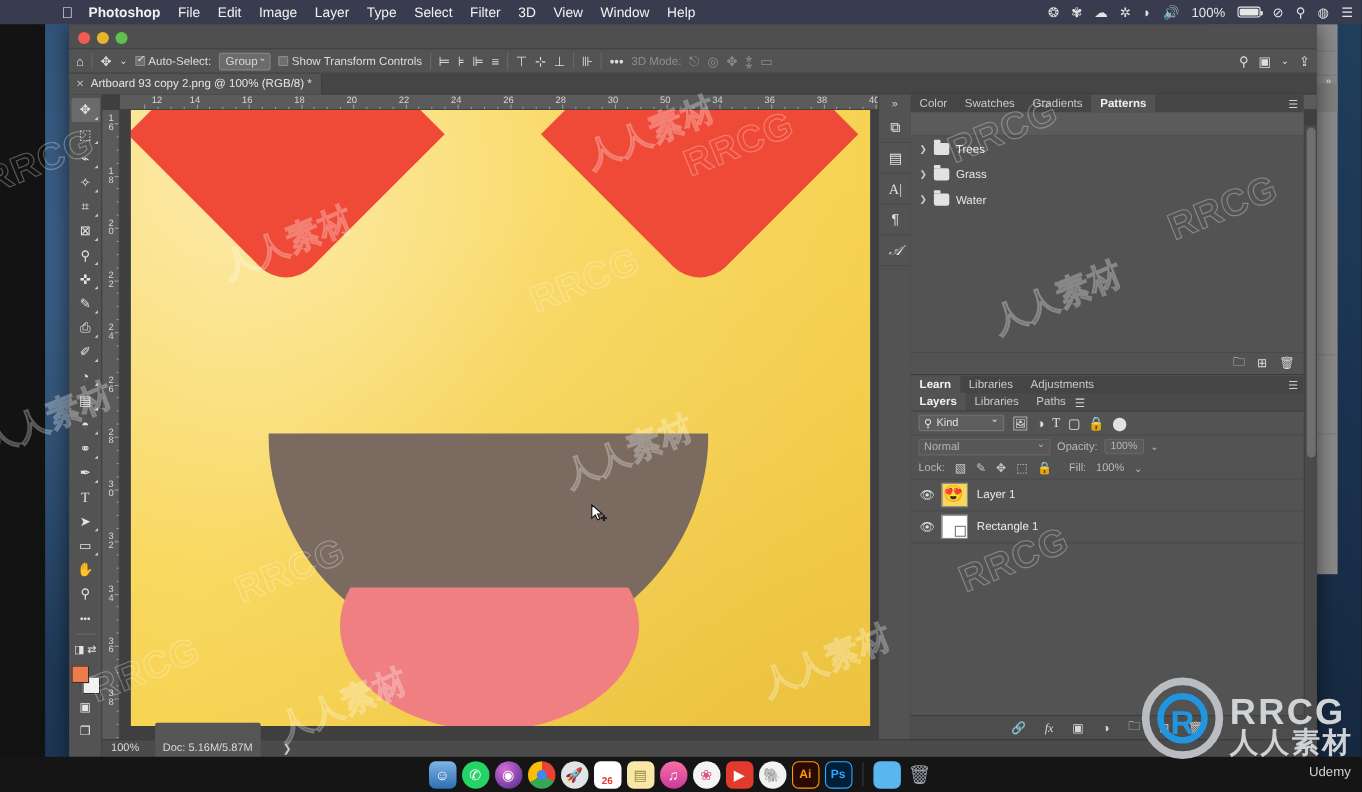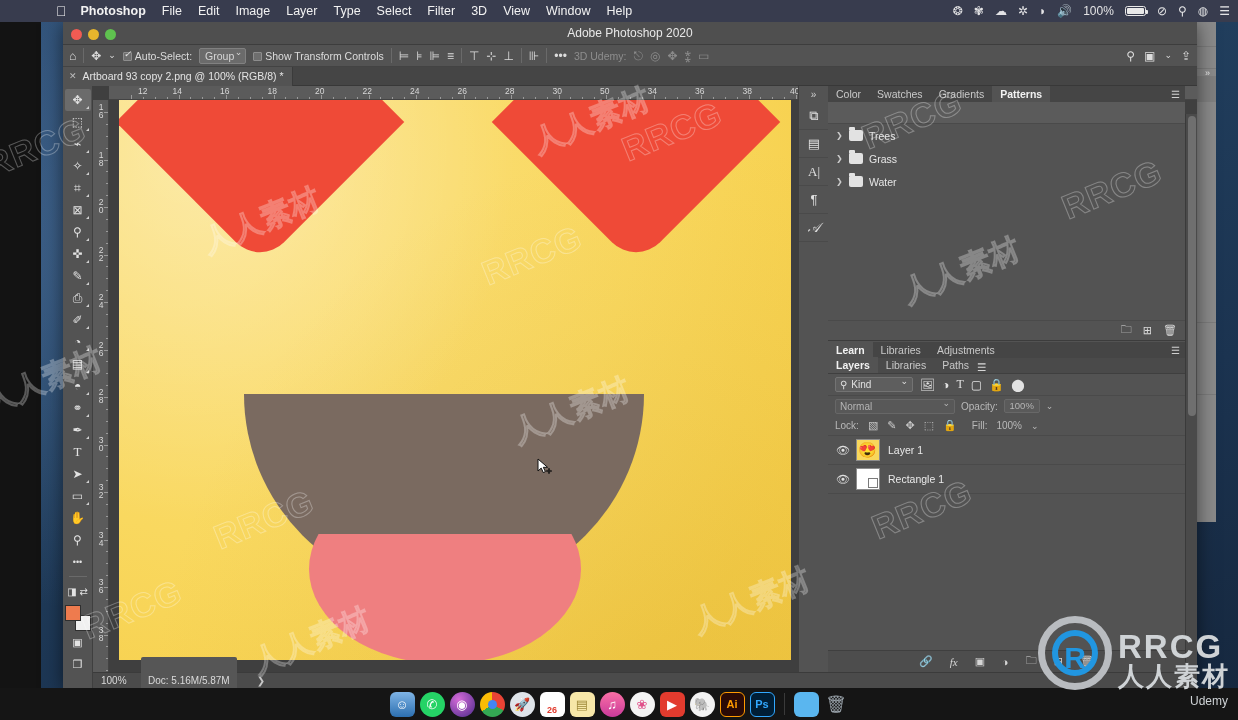--- a/index.html
+++ b/index.html
@@ -235,21 +235,20 @@
   <div class="bdiv" style="top:372px"></div>
   <div class="bbtn" style="left:2px; top:450px">rences</div>
 </div>
 
 <div id="ps">
 
   <div id="titlebar">
     <div class="traffic tl-r"></div>
     <div class="traffic tl-y"></div>
     <div class="traffic tl-g"></div>
-    <div class="ttl">Adobe Photoshop 2020</div>
   </div>
 
   <div id="optbar">
     <span class="ico">⌂</span>
     <span class="sep"></span>
     <span class="ico">✥</span>
     <span class="ico" style="font-size:9px">⌄</span>
     <span class="lbl">
       <i class="cbox on"></i><span>Auto-Select:</span>
     </span>
@@ -263,21 +262,21 @@
     <span class="ico">⊫</span>
     <span class="ico">≡</span>
     <span class="sep"></span>
     <span class="ico">⊤</span>
     <span class="ico">⊹</span>
     <span class="ico">⊥</span>
     <span class="sep"></span>
     <span class="ico">⊪</span>
     <span class="sep"></span>
     <span class="ico">•••</span>
-    <span class="lbl dis">3D Udemy:</span>
+    <span class="lbl dis">3D Mode:</span>
     <span class="ico dis">⎋</span>
     <span class="ico dis">◎</span>
     <span class="ico dis">✥</span>
     <span class="ico dis">⁑</span>
     <span class="ico dis">▭</span>
     <span class="right">
       <span class="ico">⚲</span>
       <span class="ico">▣</span>
       <span class="ico" style="font-size:9px">⌄</span>
       <span class="ico">⇪</span>

